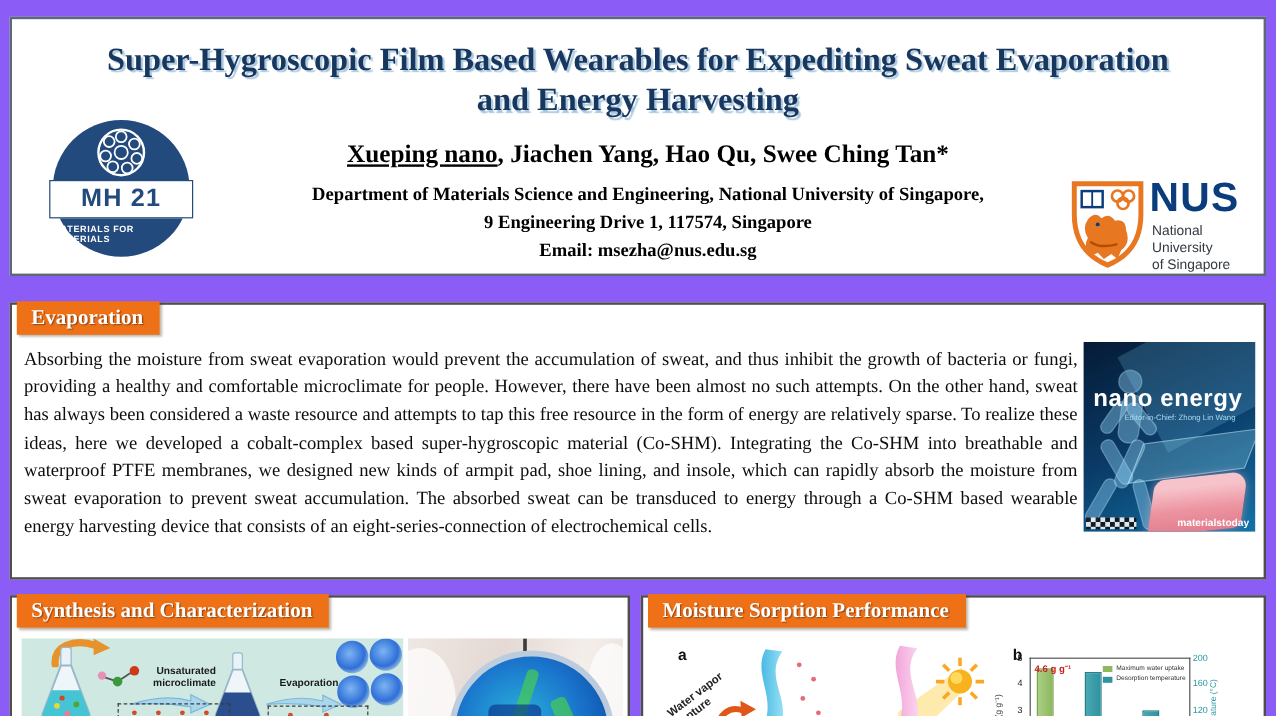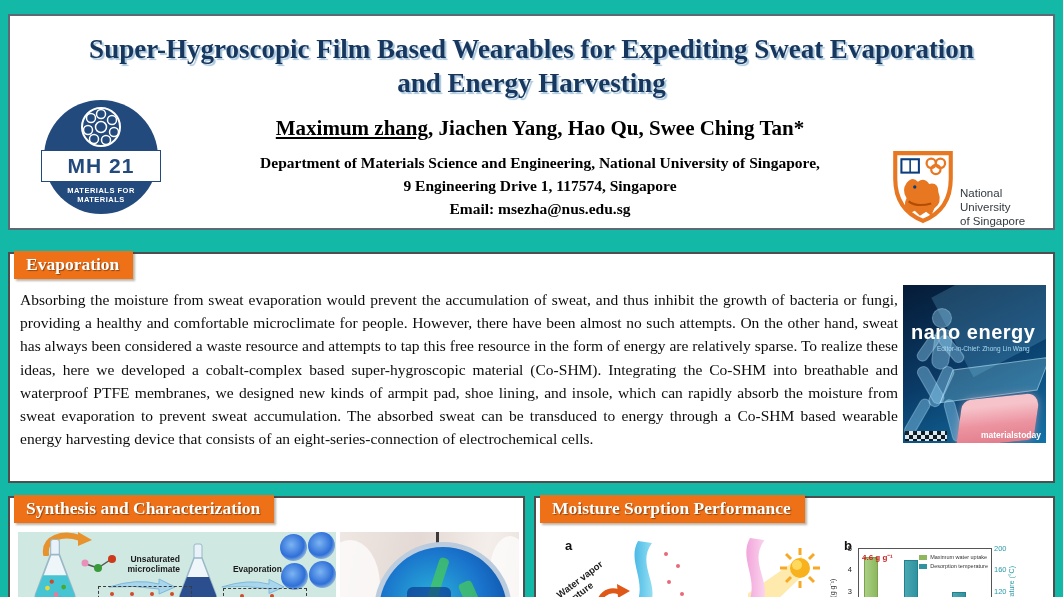--- a/index.html
+++ b/index.html
@@ -1,35 +1,35 @@
 <!DOCTYPE html>
 <html><head>
 <meta charset="utf-8">
 <style>
   html,body{margin:0;padding:0;}
-  #page{position:relative;width:1063px;height:597px;background:#14b8a6;overflow:hidden;
+  #page{position:relative;width:1063px;height:597px;background:#8b5cf6;overflow:hidden;
         font-family:"Liberation Serif",serif;}
   .abs{position:absolute;}
   .panel{position:absolute;background:#ffffff;}
   
   .header-panel{left:8px;top:14px;width:1043px;height:212px;border:2px solid #5d6a76;}
   .title{position:absolute;left:0;top:16px;width:100%;text-align:center;color:#17375e;
          font-weight:bold;font-size:27px;line-height:34px;text-shadow:2px 2px 1px #a9c6dc;}
   .authors-block{position:absolute;left:170px;top:100px;width:720px;text-align:center;color:#000;}
   .authors{font-size:21px;font-weight:bold;margin-bottom:10px;}
   .authors .u{text-decoration:underline;}
   .affil{font-size:15.5px;font-weight:bold;line-height:23px;}
   
   .mh21{position:absolute;left:34px;top:84px;width:114px;height:114px;}
   .mh21-circle{position:absolute;inset:0;border-radius:50%;background:#234a7c;}
   .mh21-band{position:absolute;left:-3px;right:-3px;top:50px;height:30px;background:#ffffff;
              border:1px solid #234a7c;display:flex;align-items:center;justify-content:center;}
   .mh21-band span{color:#234a7c;font-family:"Liberation Sans",sans-serif;font-weight:bold;
                   font-size:21px;letter-spacing:1px;}
-  .mh21-cap{position:absolute;left:0;right:0;top:86px;text-align:center;color:#fff;
+  .mh21-cap{position:absolute;left:0;right:0;top:86px;color:#fff;
             font-family:"Liberation Sans",sans-serif;font-weight:bold;font-size:7.5px;
             letter-spacing:.5px;line-height:9px;}
   .fullerene{position:absolute;left:35px;top:5px;}
   
   .nus{position:absolute;left:882px;top:132px;width:160px;height:80px;}
   .nus-acr{position:absolute;left:66px;top:0px;color:#0b3d7c;font-family:"Liberation Sans",sans-serif;
            font-weight:bold;font-size:34px;line-height:34px;letter-spacing:1px;}
   .nus-name{position:absolute;left:68px;top:38px;color:#333a40;font-family:"Liberation Sans",sans-serif;
             font-size:11.5px;line-height:14px;}
   
@@ -132,39 +132,40 @@
         <span>MH 21</span>
       </div>
       <div class="mh21-cap">
         <div>MATERIALS FOR</div>
         <div>MATERIALS</div>
       </div>
     </div>
 
     <div class="authors-block">
       <div class="authors">
-        <span class="u">Maximum zhang</span><span>, Jiachen Yang, Hao Qu, Swee Ching Tan*</span>
+        <span class="u">Xueping nano</span><span>, Jiachen Yang, Hao Qu, Swee Ching Tan*</span>
       </div>
       <div class="affil">Department of Materials Science and Engineering, National University of Singapore,</div>
       <div class="affil">9 Engineering Drive 1, 117574, Singapore</div>
       <div class="affil">Email: msezha@nus.edu.sg</div>
     </div>
 
     <div class="nus">
       <svg width="62" height="74" viewBox="0 0 60 72" style="position:absolute;left:0;top:2px;">
         <path d="M3 3 H57 V28 Q57 58 30 69 Q3 58 3 28 Z" fill="#ffffff" stroke="#e87722" stroke-width="4"></path>
         <rect x="9" y="9" width="17" height="13" fill="#ffffff" stroke="#0b3d7c" stroke-width="2"></rect>
         <line x1="17.5" y1="9" x2="17.5" y2="22" stroke="#0b3d7c" stroke-width="1.5"></line>
         <circle cx="38" cy="13" r="4.5" fill="none" stroke="#e87722" stroke-width="2.2"></circle>
         <circle cx="47" cy="13" r="4.5" fill="none" stroke="#e87722" stroke-width="2.2"></circle>
         <circle cx="42.5" cy="19" r="4.5" fill="none" stroke="#e87722" stroke-width="2.2"></circle>
         <path d="M14 32 q6 -7 11 -1 q6 -5 11 2 q9 -2 9 8 q4 10 -4 16 l-3 7 -5 -4 -6 4 -5 -5 -6 3 q-6 -8 -2 -15 q-5 -8 0 -15 Z" fill="#e87722"></path>
         <circle cx="22" cy="36" r="1.6" fill="#0b3d7c"></circle>
         <path d="M16 50 q8 6 22 2" stroke="#b34e00" stroke-width="2" fill="none"></path>
       </svg>
+      <div class="nus-acr">NUS</div>
       <div class="nus-name">
         <div>National University</div>
         <div>of Singapore</div>
       </div>
     </div>
   </section>
 
   <section class="panel intro-panel">
     <div class="badge">
       <span>Evaporation</span>

